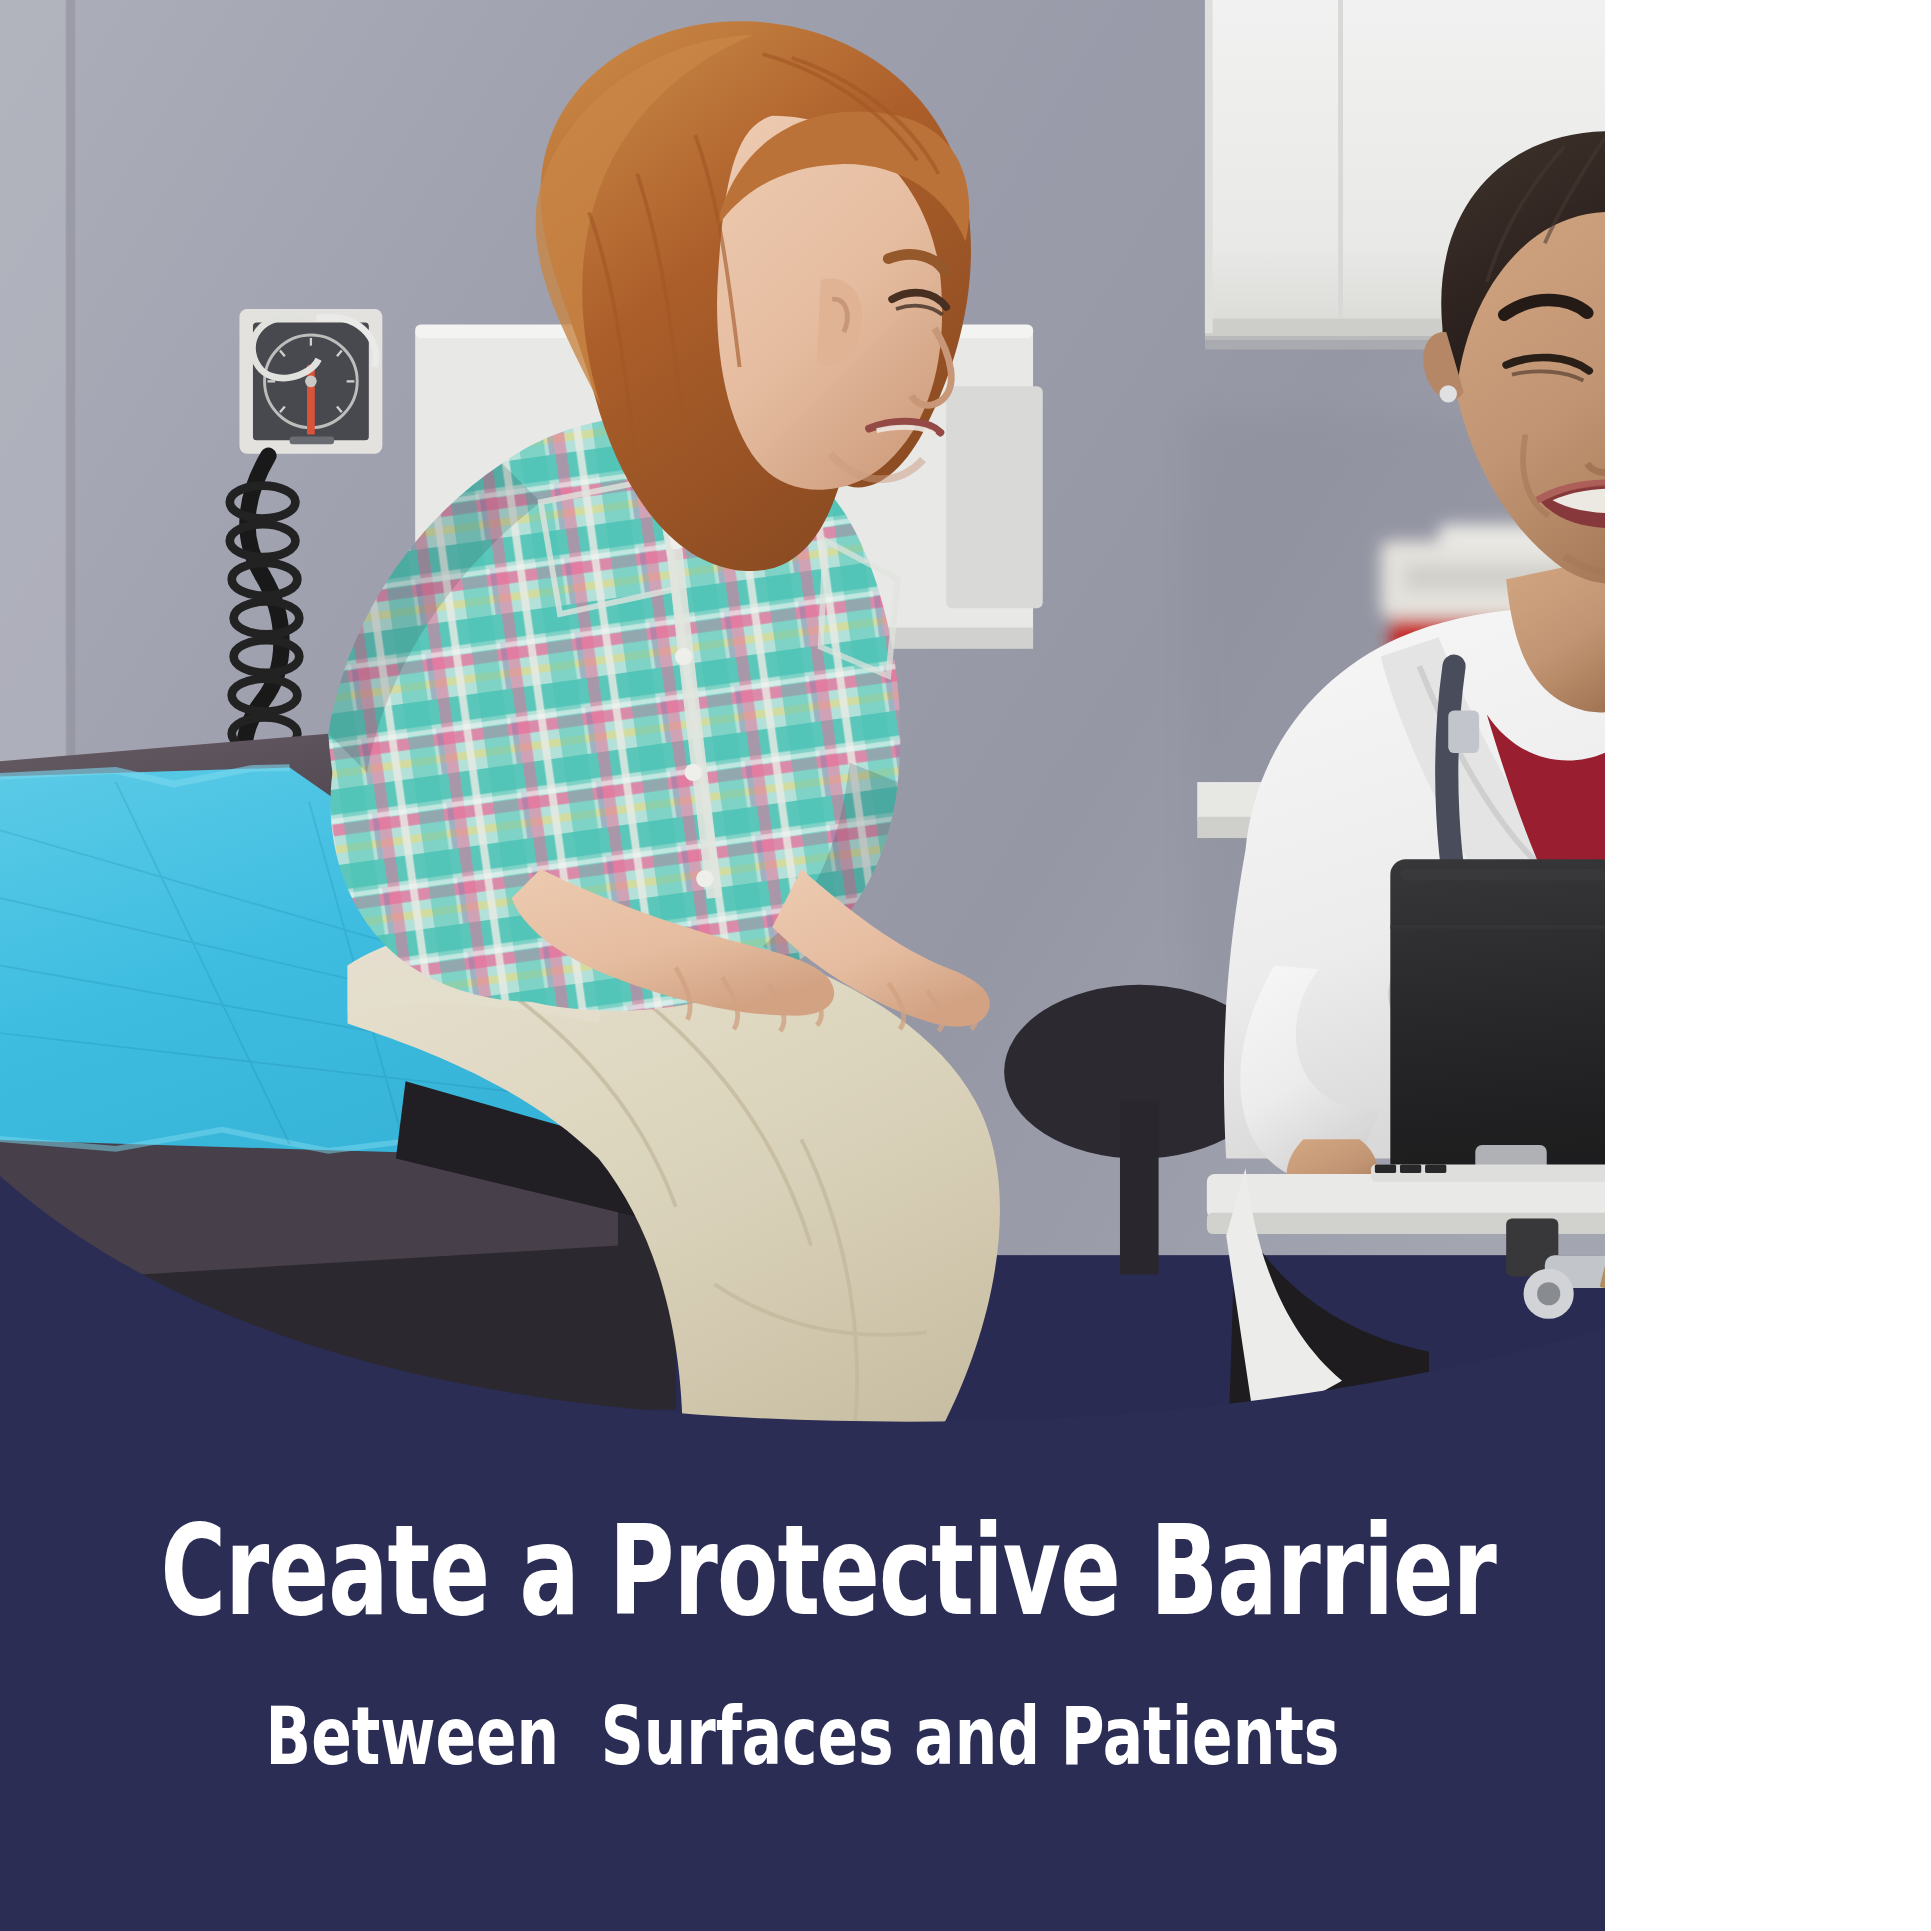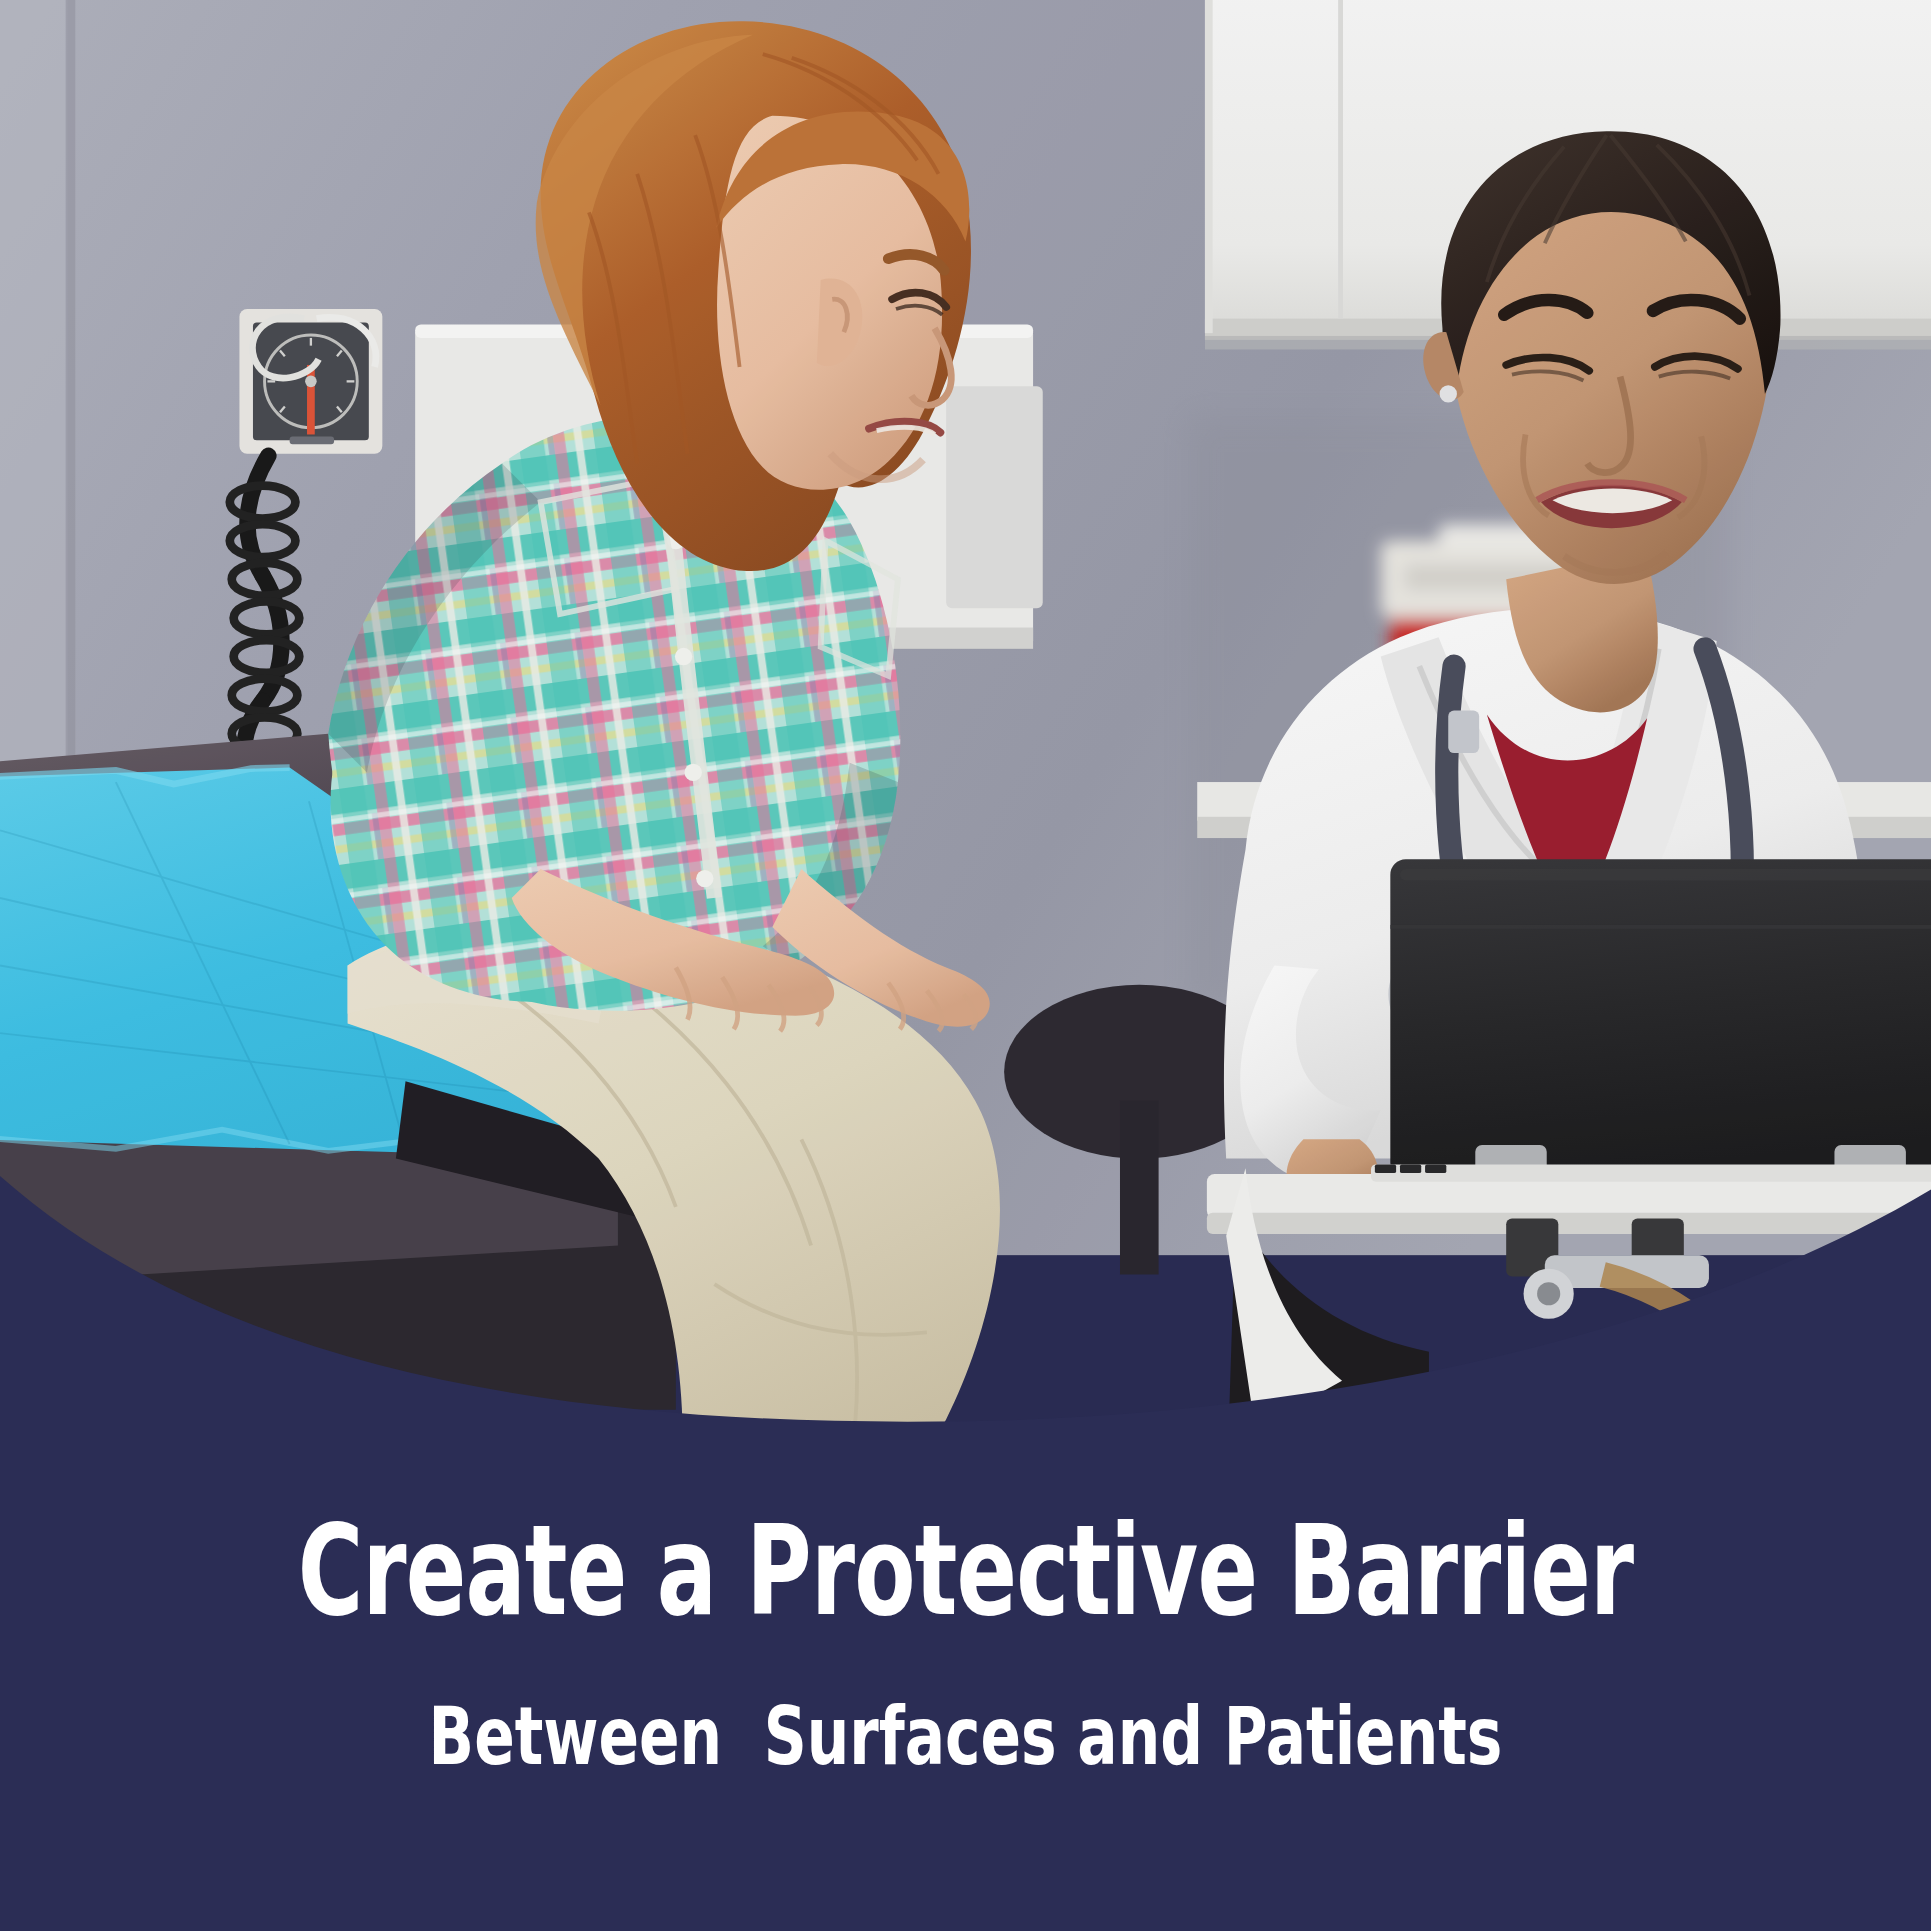--- a/index.html
+++ b/index.html
@@ -1,17 +1,17 @@
 <!DOCTYPE html>
 <html><head>
 <meta charset="utf-8">
 <style>
   html,body{margin:0;padding:0;background:#fff;}
   body{width:1931px;height:1931px;overflow:hidden;font-family:"Liberation Sans",sans-serif;}
-  #poster{position:relative;width:1931px;height:1931px;overflow:hidden;background:#2b2d55;}
+  #poster{position:relative;width:1605px;height:1931px;overflow:hidden;background:#2b2d55;}
   #photo{position:absolute;inset:0;width:1931px;height:1931px;}
   #banner{position:absolute;left:0;top:0;width:1931px;height:1931px;pointer-events:none;}
   #caption{
     position:absolute;left:0;right:0;top:1506px;
     text-align:center;color:#ffffff;
   }
   .title{
     font-family:"DejaVu Sans Condensed","Liberation Sans Narrow","Liberation Sans",sans-serif;
     font-weight:700;
     font-size:124px;

